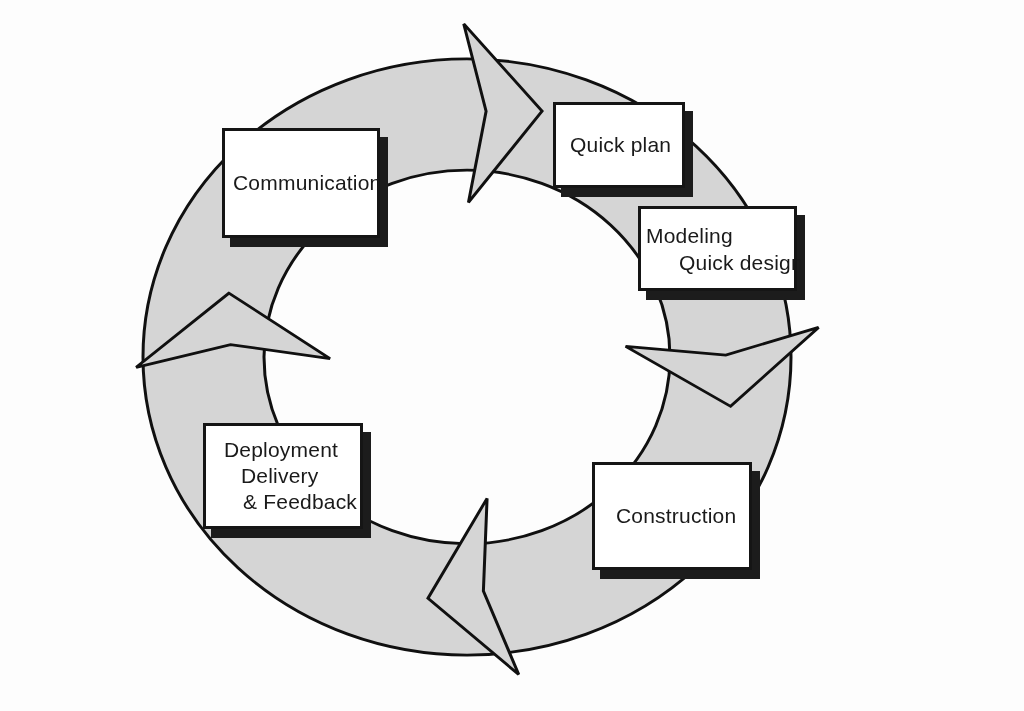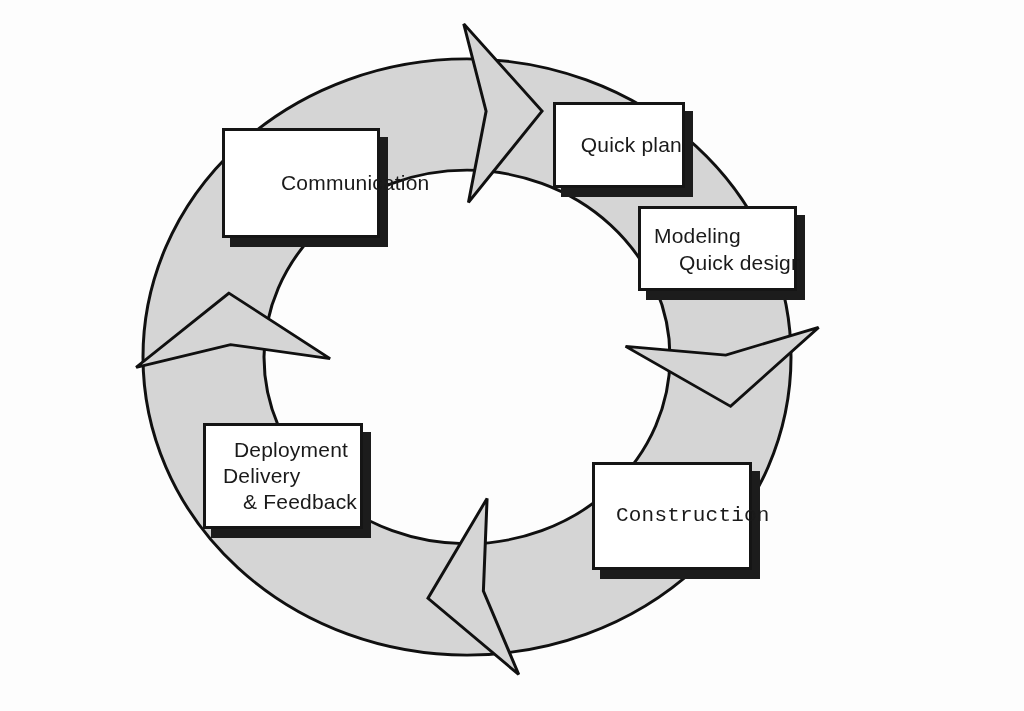--- a/index.html
+++ b/index.html
@@ -16,31 +16,31 @@
   .band{fill:var(--band-fill);stroke:var(--outline);stroke-width:3;}
   .arrowhead{stroke-linejoin:miter;}
   .box{
     position:absolute;background:var(--box-bg);
     border:3px solid var(--box-border);
     box-shadow:8px 9px 0 0 var(--box-shadow);
     display:flex;flex-direction:column;justify-content:center;
     font-size:21px;line-height:26px;letter-spacing:.2px;white-space:nowrap;
   }
   #box-communication{left:222px;top:128px;width:158px;height:110px;}
-  #box-communication .line{padding-left:8px;margin-left:48px;}
+  #box-communication .line{padding-left:8px;}
   #box-quick-plan{left:553px;top:102px;width:132px;height:86px;}
-  #box-quick-plan .line{padding-left:14px;text-align:right;}
+  #box-quick-plan .line{padding-left:14px;}
   #box-modeling{left:638px;top:206px;width:159px;height:85px;line-height:27px;}
-  #box-modeling .line:nth-child(1){padding-left:13px;}
+  #box-modeling .line:nth-child(1){padding-left:5px;}
   #box-modeling .line:nth-child(2){padding-left:38px;}
   #box-construction{left:592px;top:462px;width:160px;height:108px;}
-  #box-construction .line{padding-left:21px;font-family:Liberation Mono, monospace;}
+  #box-construction .line{padding-left:21px;}
   #box-deployment{left:203px;top:423px;width:160px;height:106px;}
-  #box-deployment .line:nth-child(1){padding-left:28px;}
-  #box-deployment .line:nth-child(2){padding-left:17px;}
+  #box-deployment .line:nth-child(1){padding-left:18px;}
+  #box-deployment .line:nth-child(2){padding-left:35px;}
   #box-deployment .line:nth-child(3){padding-left:37px;}
 </style>
 </head>
 <body>
 
 <div class="stage">
 
   <svg width="1024" height="711" viewBox="0 0 1024 711">
     <g transform="translate(467,357) scale(1,0.92)">
 

